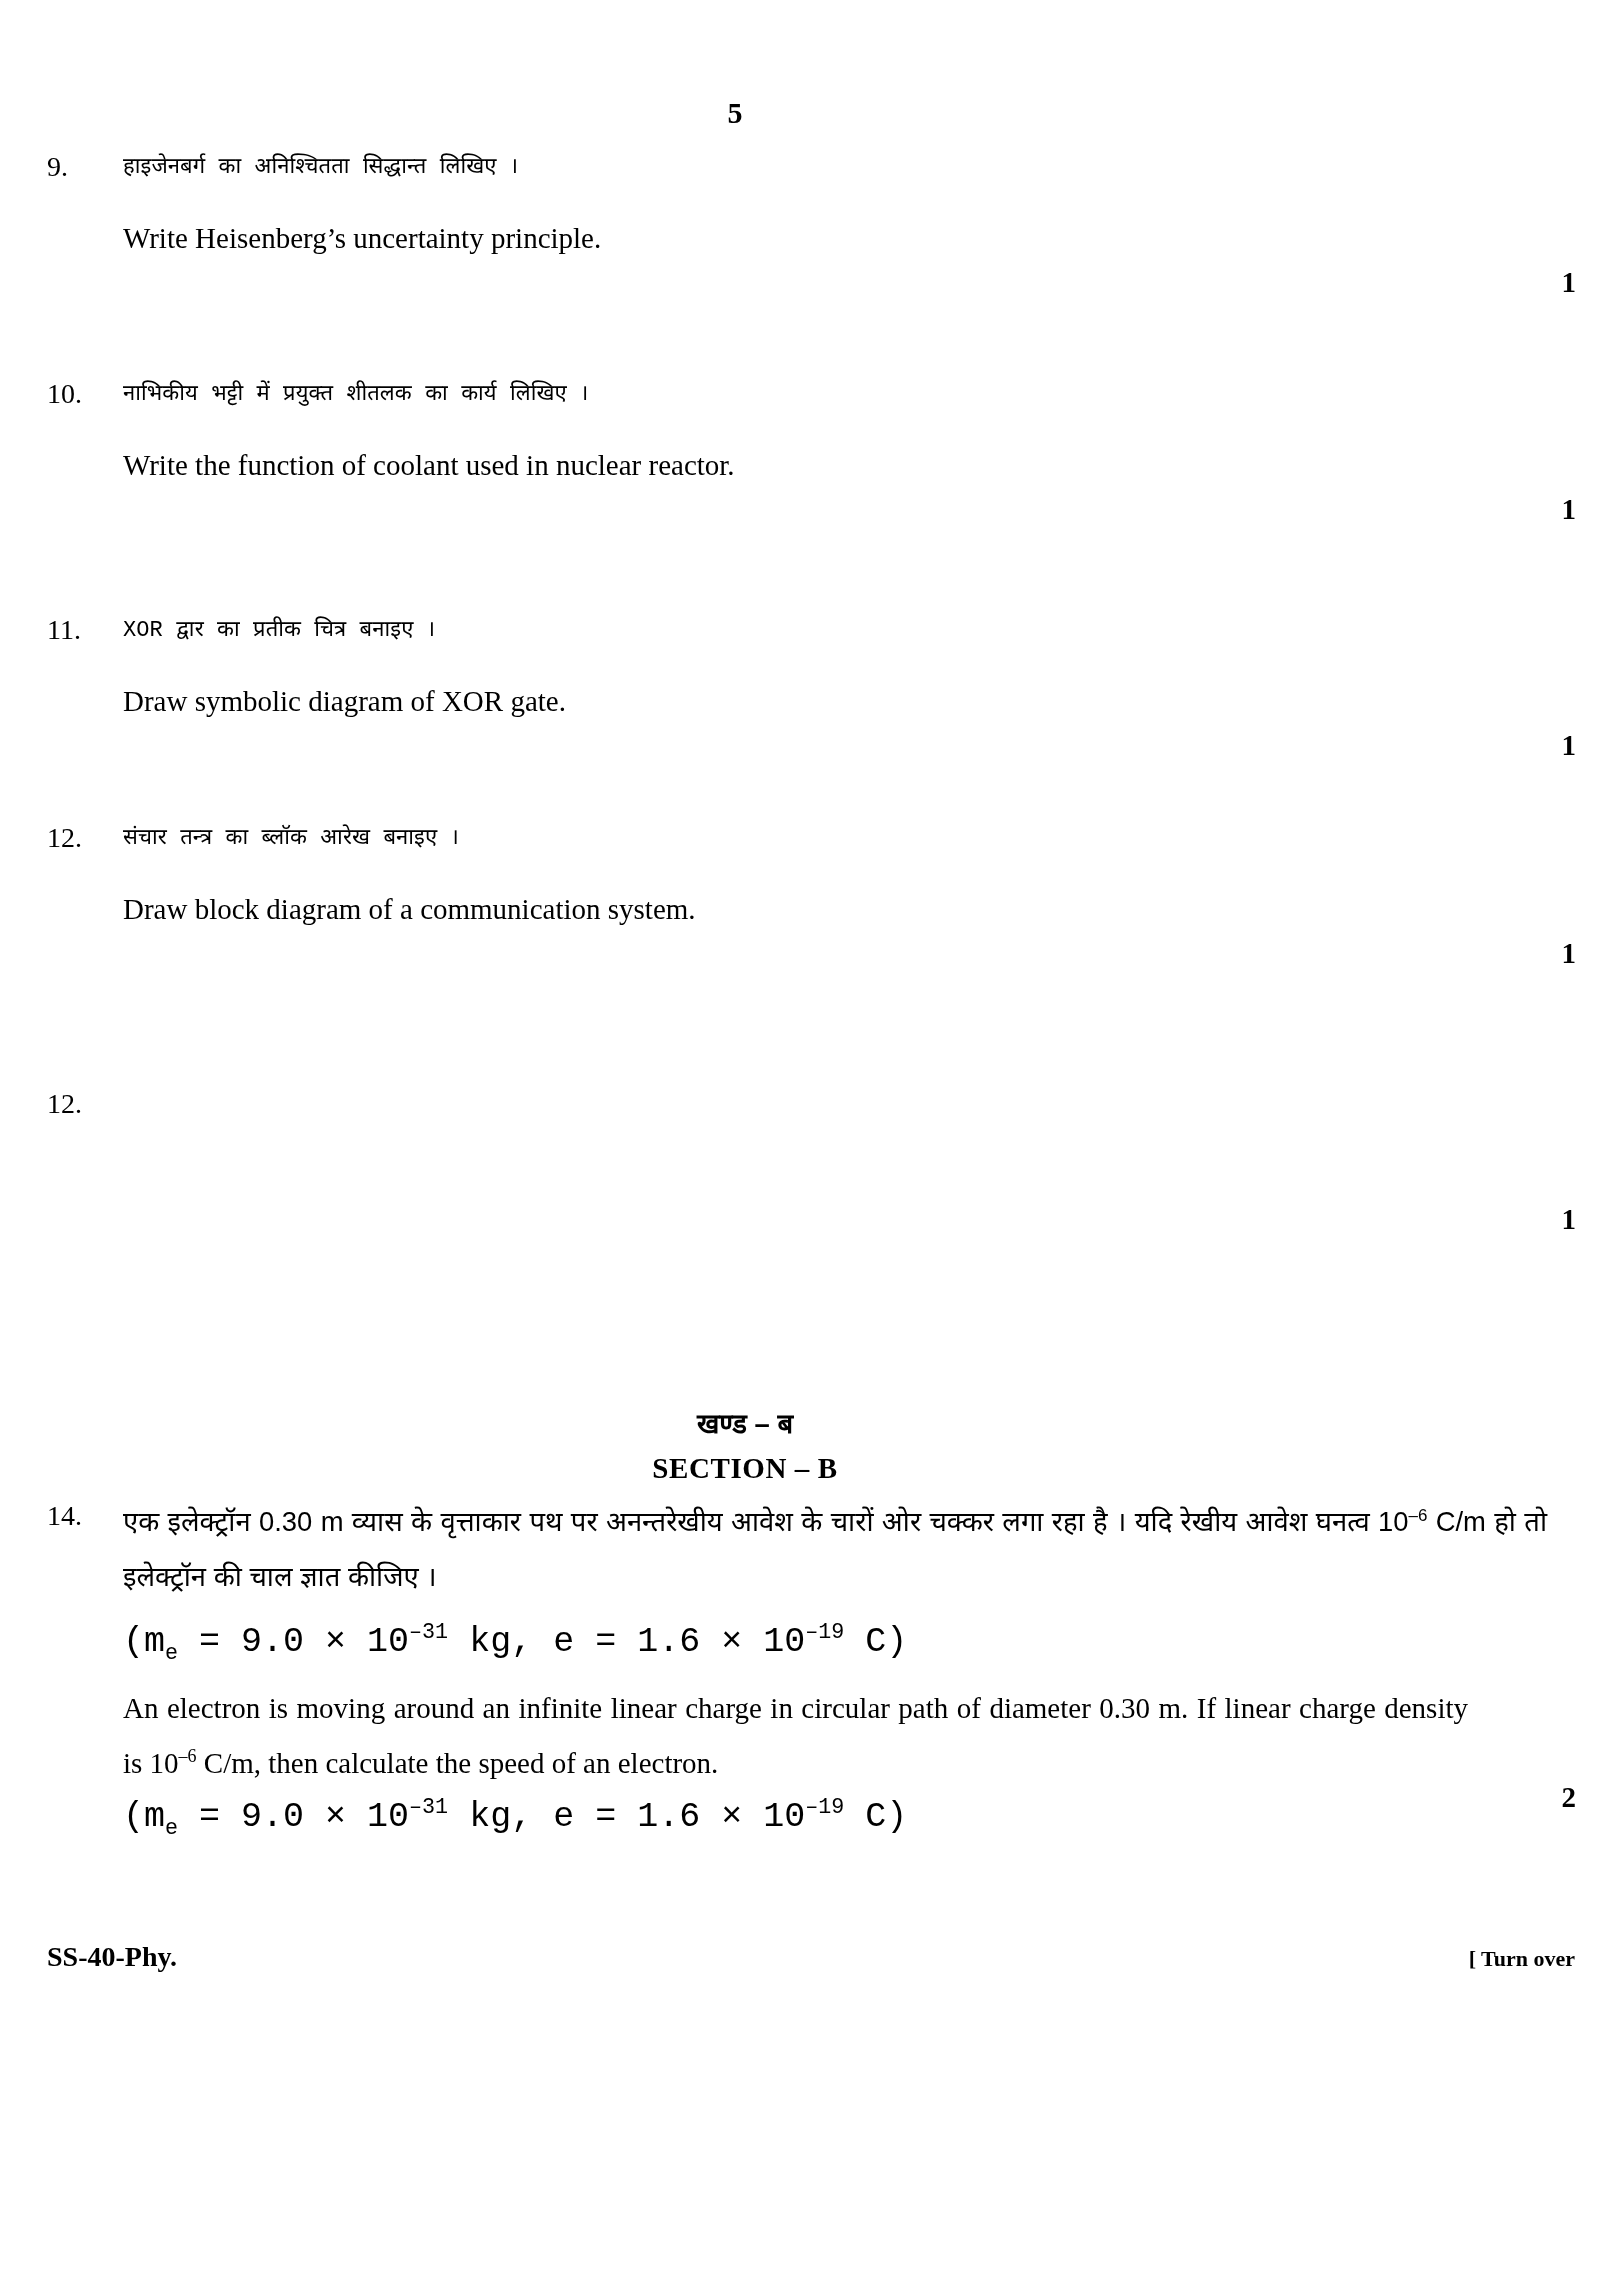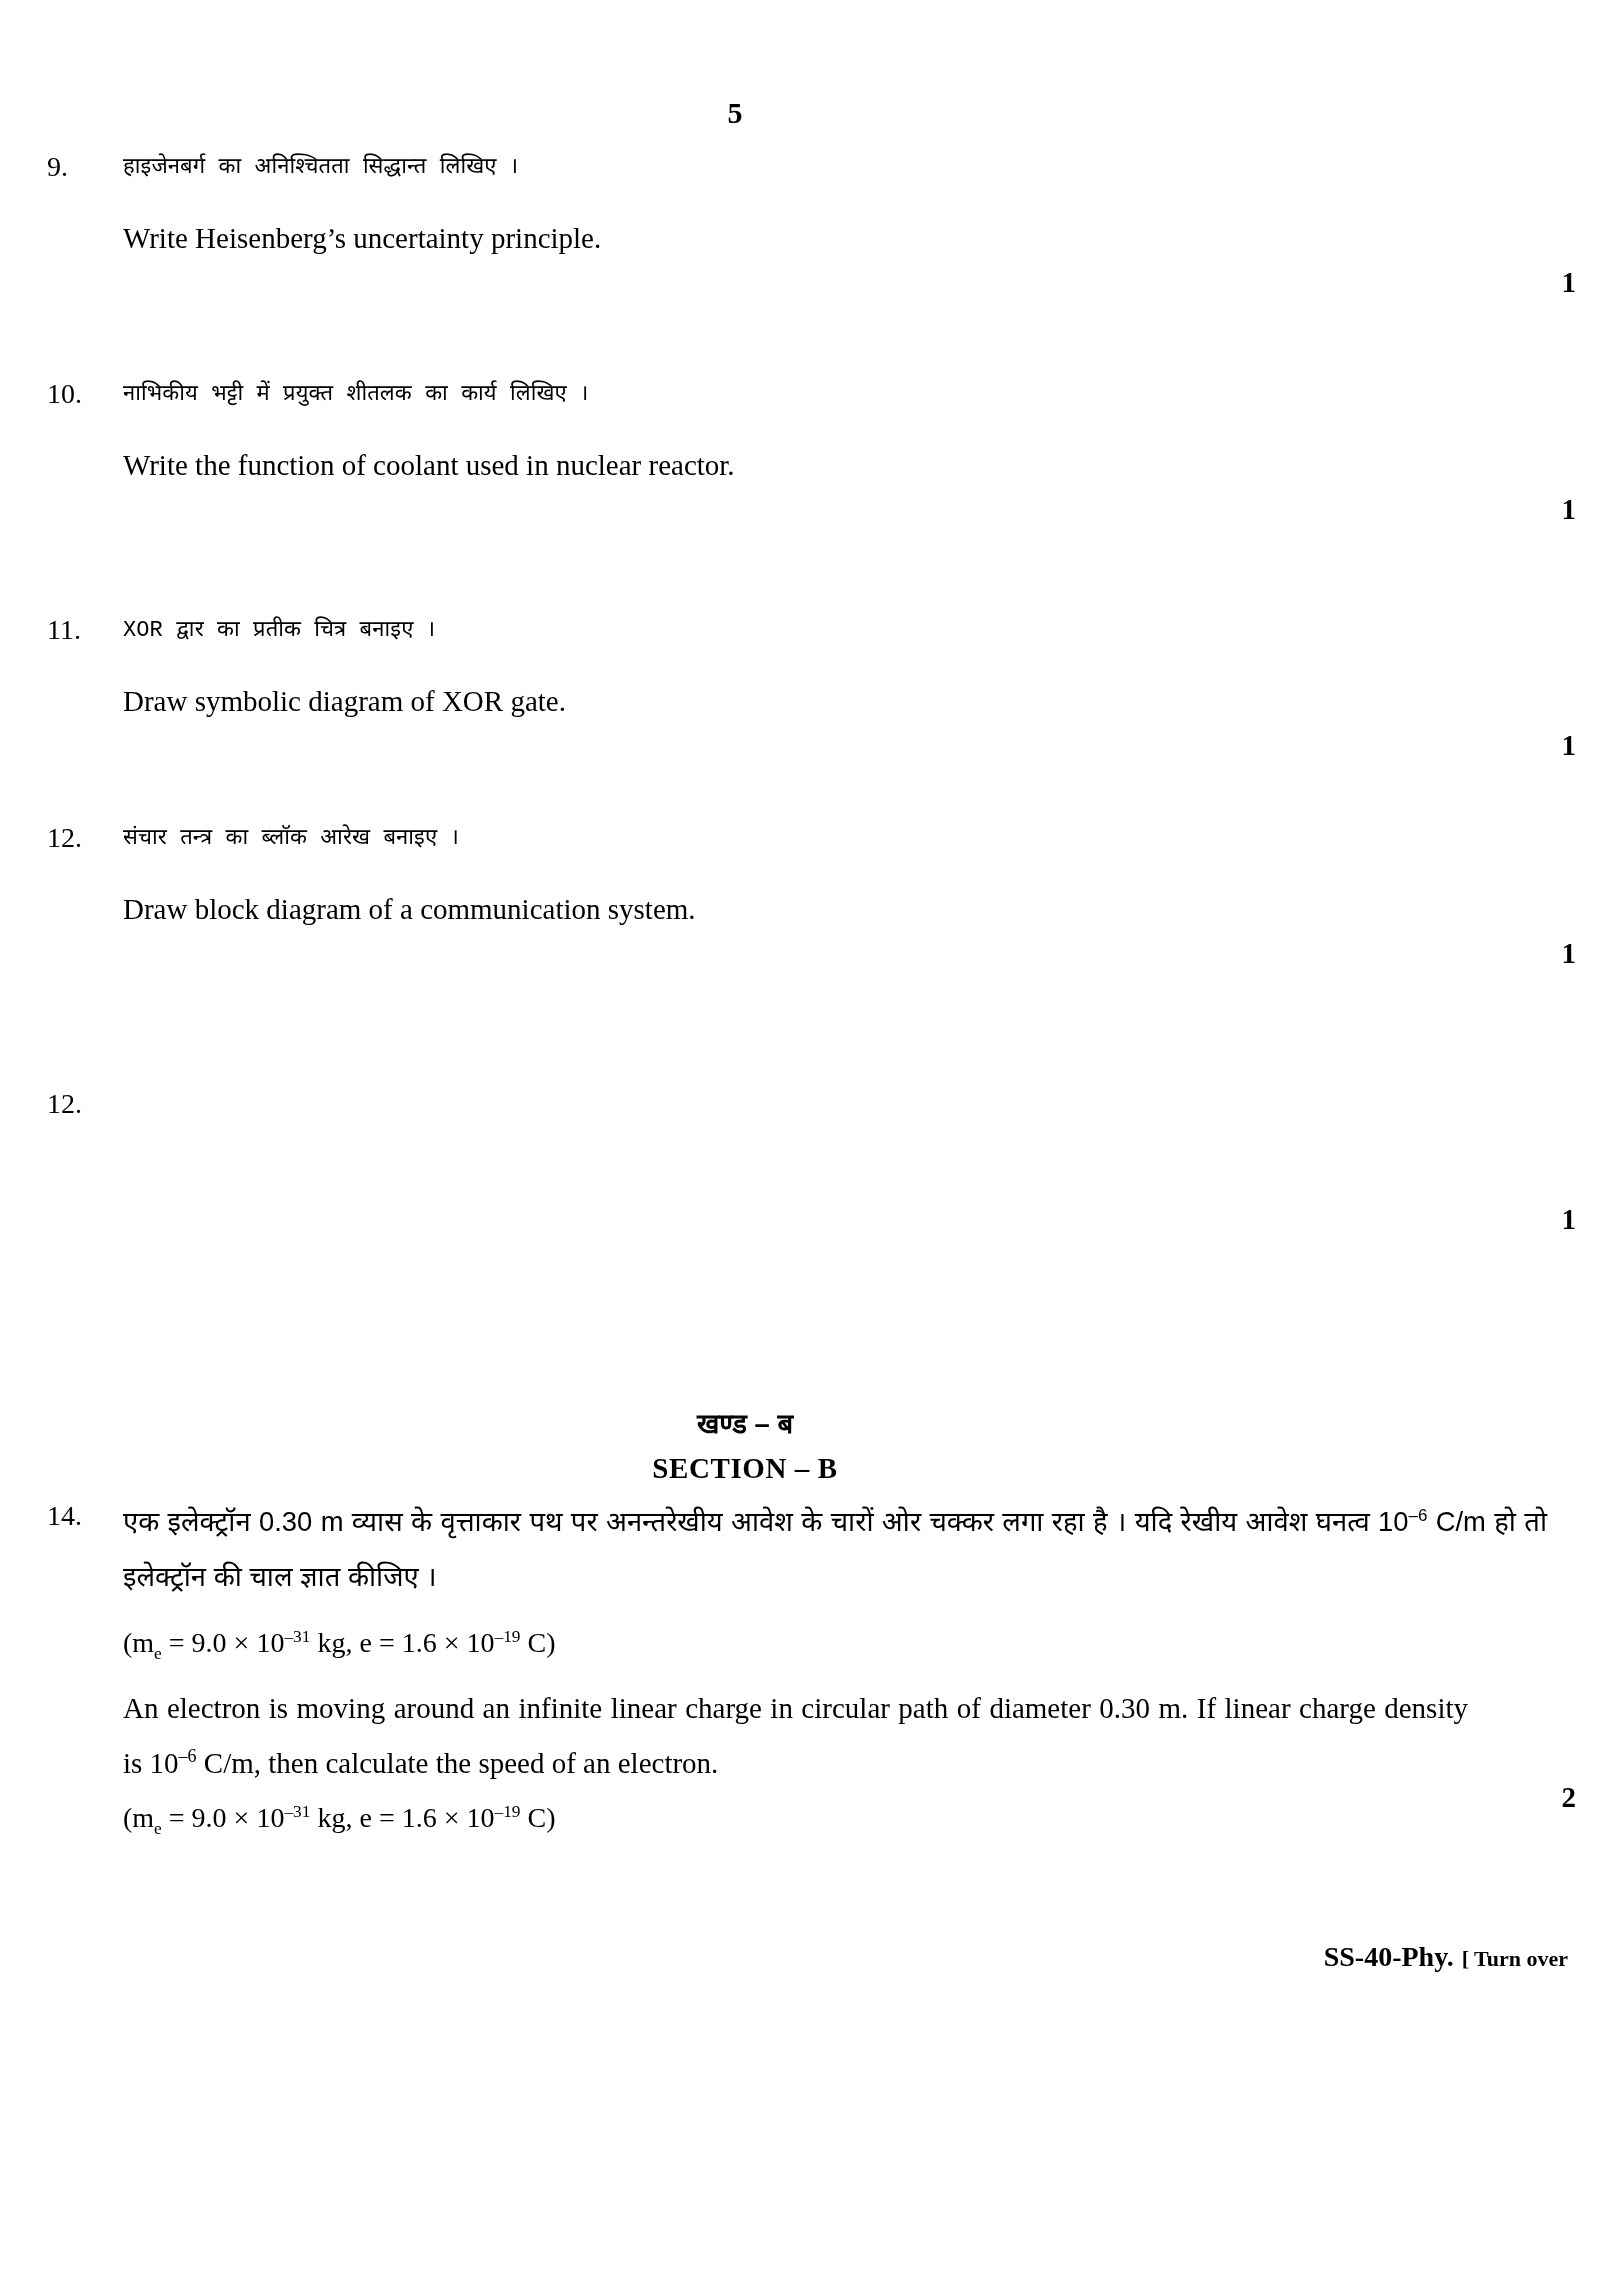--- a/index.html
+++ b/index.html
@@ -115,35 +115,35 @@
     font-family: "Liberation Sans", "DejaVu Sans", sans-serif;
     font-size: 27.4px;
     line-height: 55px;
   }
   .para-en {
     font-family: "Liberation Serif", "DejaVu Serif", serif;
     font-size: 29px;
     line-height: 55px;
   }
   .formula {
-    font-family: Liberation Serif, serif;
-    font-size: 28px;
+    font-family: Liberation Mono, monospace;
+    font-size: 35px;
     line-height: 53px;
   }
   sup { font-size: 0.62em; vertical-align: super; line-height: 0; }
   sub { font-size: 0.62em; vertical-align: sub;  line-height: 0; }
 
   
   .footer {
     position: absolute;
     left: 47px;
-    right: 53px;
+    right: 46px;
     top: 1941px;
     display: flex;
-    justify-content: flex-end;
+    justify-content: space-between;
     align-items: baseline;
     gap: 8px;
   }
   .footer-left {
     font-family: "Liberation Serif", "DejaVu Serif", serif;
     font-size: 28px;
     font-weight: bold;
   }
   .footer-right {
     font-family: "Liberation Serif", "DejaVu Serif", serif;

